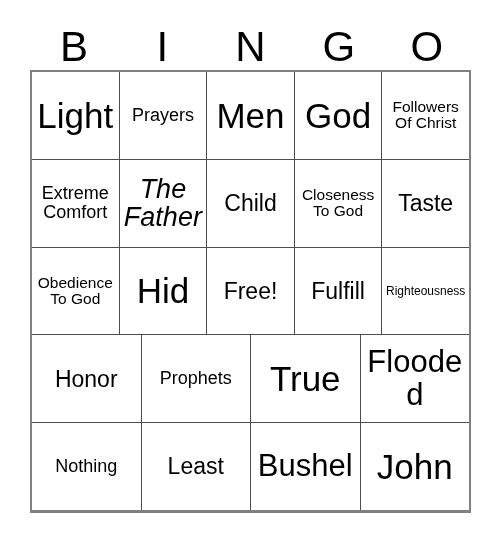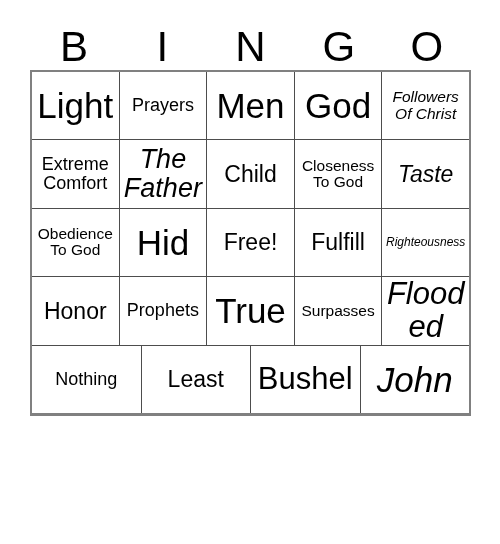--- a/index.html
+++ b/index.html
@@ -46,21 +46,21 @@
     color: #000000;
     user-select: none;
   }
 
   
   #grid {
     position: absolute;
     left: 30px;
     top: 70px;
     width: 441px;
-    height: 346px;
+    height: 443px;
     border-top: 2px solid #808080;
     border-left: 2px solid #808080;
     border-right: 2px solid #808080;
     border-bottom: 3px solid #808080;
     box-sizing: border-box;
     display: flex;
     flex-direction: column;
     background: #ffffff;
   }
   .grid-row {
@@ -80,21 +80,20 @@
     display: flex;
     align-items: center;
     justify-content: center;
     text-align: center;
     padding: 1px 2px;
     overflow: hidden;
     background: #ffffff;
   }
   .grid-cell:last-child {
     border-right: none;
-    font-style: italic;
   }
   .cell-text {
     display: block;
     width: 100%;
     text-align: center;
     line-height: 1.06;
     word-break: break-word;
     color: #000000;
   }
 
@@ -179,23 +178,20 @@
     <div class="grid-row">
       <div class="grid-cell fs-xl">
           <span class="cell-text">Honor</span>
         </div>
       <div class="grid-cell fs-s">
           <span class="cell-text">Prophets</span>
         </div>
       <div class="grid-cell fs-xxl">
           <span class="cell-text">True</span>
         </div>
-      <div class="grid-cell fs-xs">
-          <span class="cell-text">Surpasses</span>
-        </div>
       <div class="grid-cell fs-m">
           <span class="cell-text">Flooded</span>
         </div>
     </div>
 
     <div class="grid-row">
       <div class="grid-cell fs-s">
           <span class="cell-text">Nothing</span>
         </div>
       <div class="grid-cell fs-xl">

